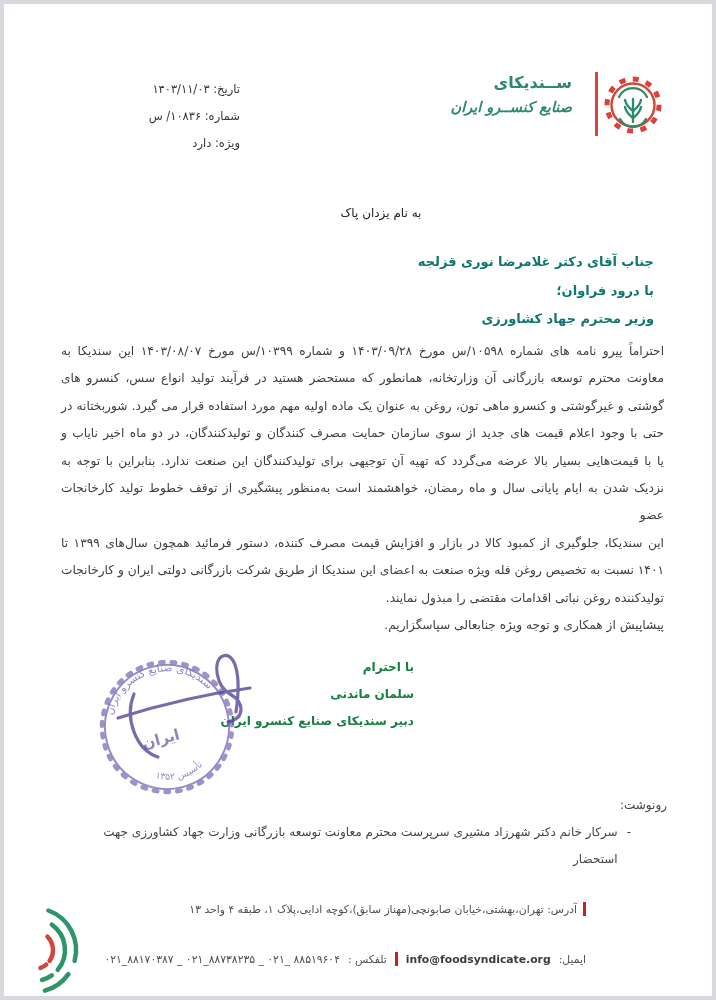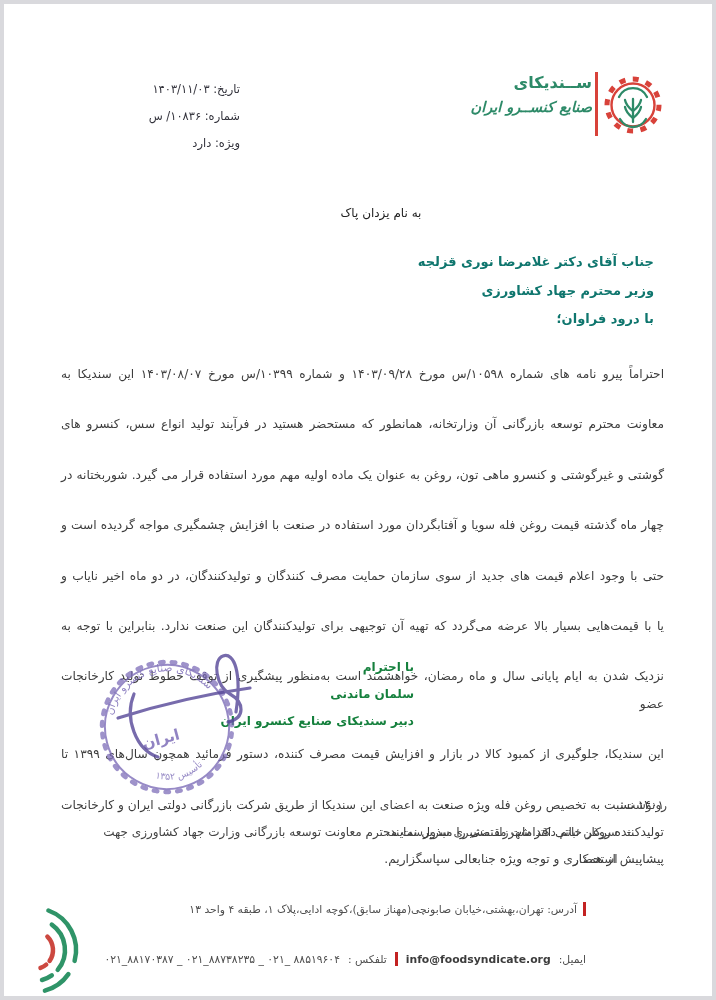--- a/index.html
+++ b/index.html
@@ -3,37 +3,37 @@
 <meta charset="utf-8">
 <style>
   html,body{margin:0;padding:0;width:716px;height:1000px;overflow:hidden;background:#d9d9dd;
     font-family:"DejaVu Sans",sans-serif;}
   .page{position:absolute;inset:4px;background:#ffffff;}
   .abs{position:absolute;}
   
   .meta{top:72px;left:84px;width:152px;direction:rtl;text-align:right;
     font-size:11.5px;color:#33333c;line-height:27px;}
   
-  .brand-text{top:66px;right:120px;width:140px;text-align:right;direction:rtl;
+  .brand-text{top:66px;right:140px;width:140px;text-align:right;direction:rtl;
     color:#2d8a68;font-weight:bold;line-height:1.6;}
   .brand-text .l1{font-size:16px;}
   .brand-text .l2{font-size:14.5px;font-style:italic;}
   .brand-divider{top:68px;left:591px;width:2.5px;height:64px;background:#d8423a;}
   .gear{top:62px;left:600px;}
   
   .bism{top:202px;left:287px;width:180px;text-align:center;direction:rtl;
     font-weight:normal;font-size:12px;color:#222;}
   
   .recipient{top:244px;right:58px;width:420px;direction:rtl;text-align:right;
     font-weight:bold;font-size:13px;color:#0f766e;line-height:28.5px;}
   
   .letter-body{top:334px;left:57px;width:603px;direction:rtl;
     font-size:12.2px;color:#3d3d3d;line-height:27.4px;}
   .bl{text-align:right;}
-  .jl{text-align:justify;text-align-last:justify;margin-top:23px;-moz-text-align-last:justify;}
+  .jl{text-align:justify;text-align-last:justify;-moz-text-align-last:justify;}
   
   .closing{top:650px;right:298px;width:260px;direction:rtl;text-align:right;
     font-weight:bold;font-size:12px;color:#15803d;line-height:27px;}
   
   .stamp{top:648px;left:88px;transform:rotate(-15deg);opacity:.92;}
   .sig{top:638px;left:92px;}
   
   .cc{top:788px;left:57px;width:606px;direction:rtl;text-align:right;
     font-size:12px;color:#444;line-height:27px;}
   .cc-item{display:flex;direction:rtl;gap:9px;padding-right:36px;}
@@ -84,29 +84,28 @@
   <div class="abs brand-divider"></div>
   <div class="abs brand-text">
     <div class="l1">ســندیکای</div>
     <div class="l2">صنایع کنســرو ایران</div>
   </div>
 
   <div class="abs bism">به نام یزدان پاک</div>
 
   <div class="abs recipient">
     <div>جناب آقای دکتر غلامرضا نوری قزلجه</div>
+    <div>با درود فراوان؛</div>
     <div>وزیر محترم جهاد کشاورزی</div>
-    <div>با درود فراوان؛</div>
   </div>
 
   <div class="abs letter-body">
     <div class="bl jl">احتراماً پیرو نامه های شماره ۱۰۵۹۸/س مورخ ۱۴۰۳/۰۹/۲۸ و شماره ۱۰۳۹۹/س مورخ ۱۴۰۳/۰۸/۰۷ این سندیکا به</div>
     <div class="bl jl">معاونت محترم توسعه بازرگانی آن وزارتخانه، همانطور که مستحضر هستید در فرآیند تولید انواع سس، کنسرو های</div>
     <div class="bl jl">گوشتی و غیرگوشتی و کنسرو ماهی تون، روغن به عنوان یک ماده اولیه مهم مورد استفاده قرار می گیرد. شوربختانه در</div>
-    <div class="bl jl">چهار ماه گذشته قیمت روغن فله سویا و آفتابگردان مورد استفاده در صنعت با افزایش چشمگیری مواجه گردیده است و</div>
     <div class="bl jl">حتی با وجود اعلام قیمت های جدید از سوی سازمان حمایت مصرف کنندگان و تولیدکنندگان، در دو ماه اخیر نایاب و</div>
     <div class="bl jl">یا با قیمت‌هایی بسیار بالا عرضه می‌گردد که تهیه آن توجیهی برای تولیدکنندگان این صنعت ندارد. بنابراین با توجه به</div>
     <div class="bl jl">نزدیک شدن به ایام پایانی سال و ماه رمضان، خواهشمند است به‌منظور پیشگیری از توقف خطوط تولید کارخانجات عضو</div>
     <div class="bl jl">این سندیکا، جلوگیری از کمبود کالا در بازار و افزایش قیمت مصرف کننده، دستور فرمائید همچون سال‌های ۱۳۹۹ تا</div>
     <div class="bl jl">۱۴۰۱ نسبت به تخصیص روغن فله ویژه صنعت به اعضای این سندیکا از طریق شرکت بازرگانی دولتی ایران و کارخانجات</div>
     <div class="bl">تولیدکننده روغن نباتی اقدامات مقتضی را مبذول نمایند.</div>
     <div class="bl">پیشاپیش از همکاری و توجه ویژه جنابعالی سپاسگزاریم.</div>
   </div>
 
   <div class="abs closing">

